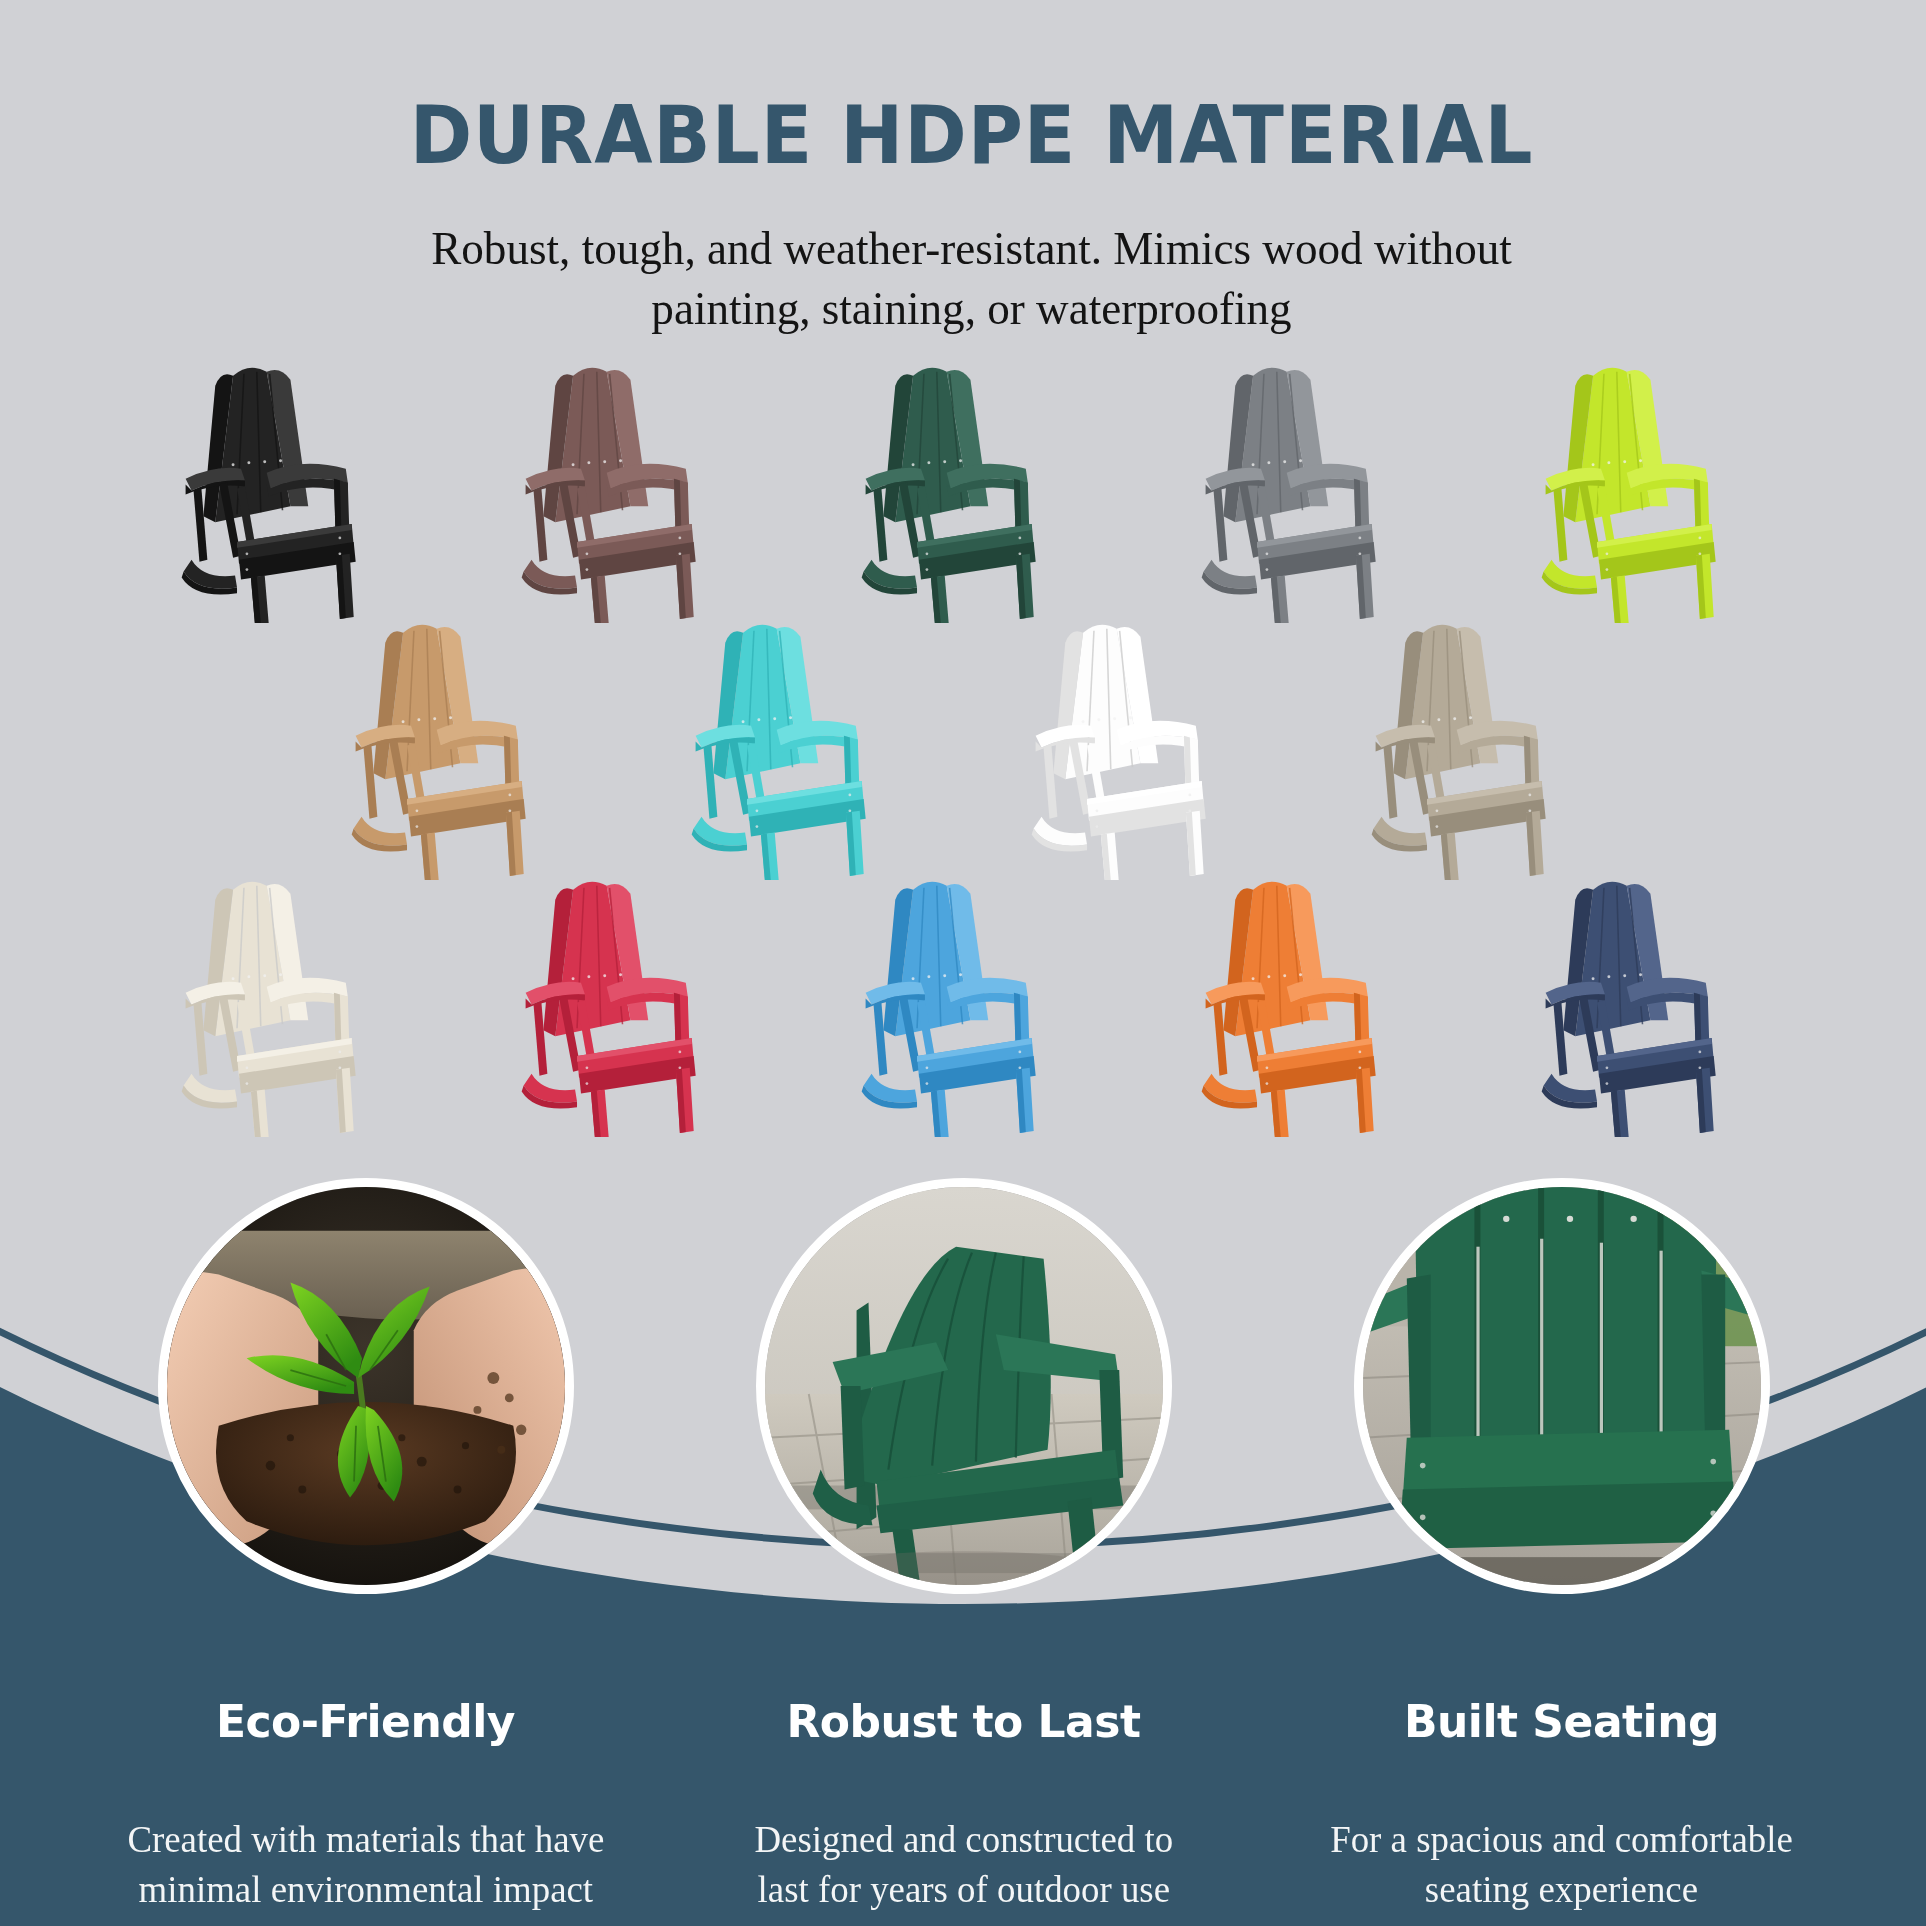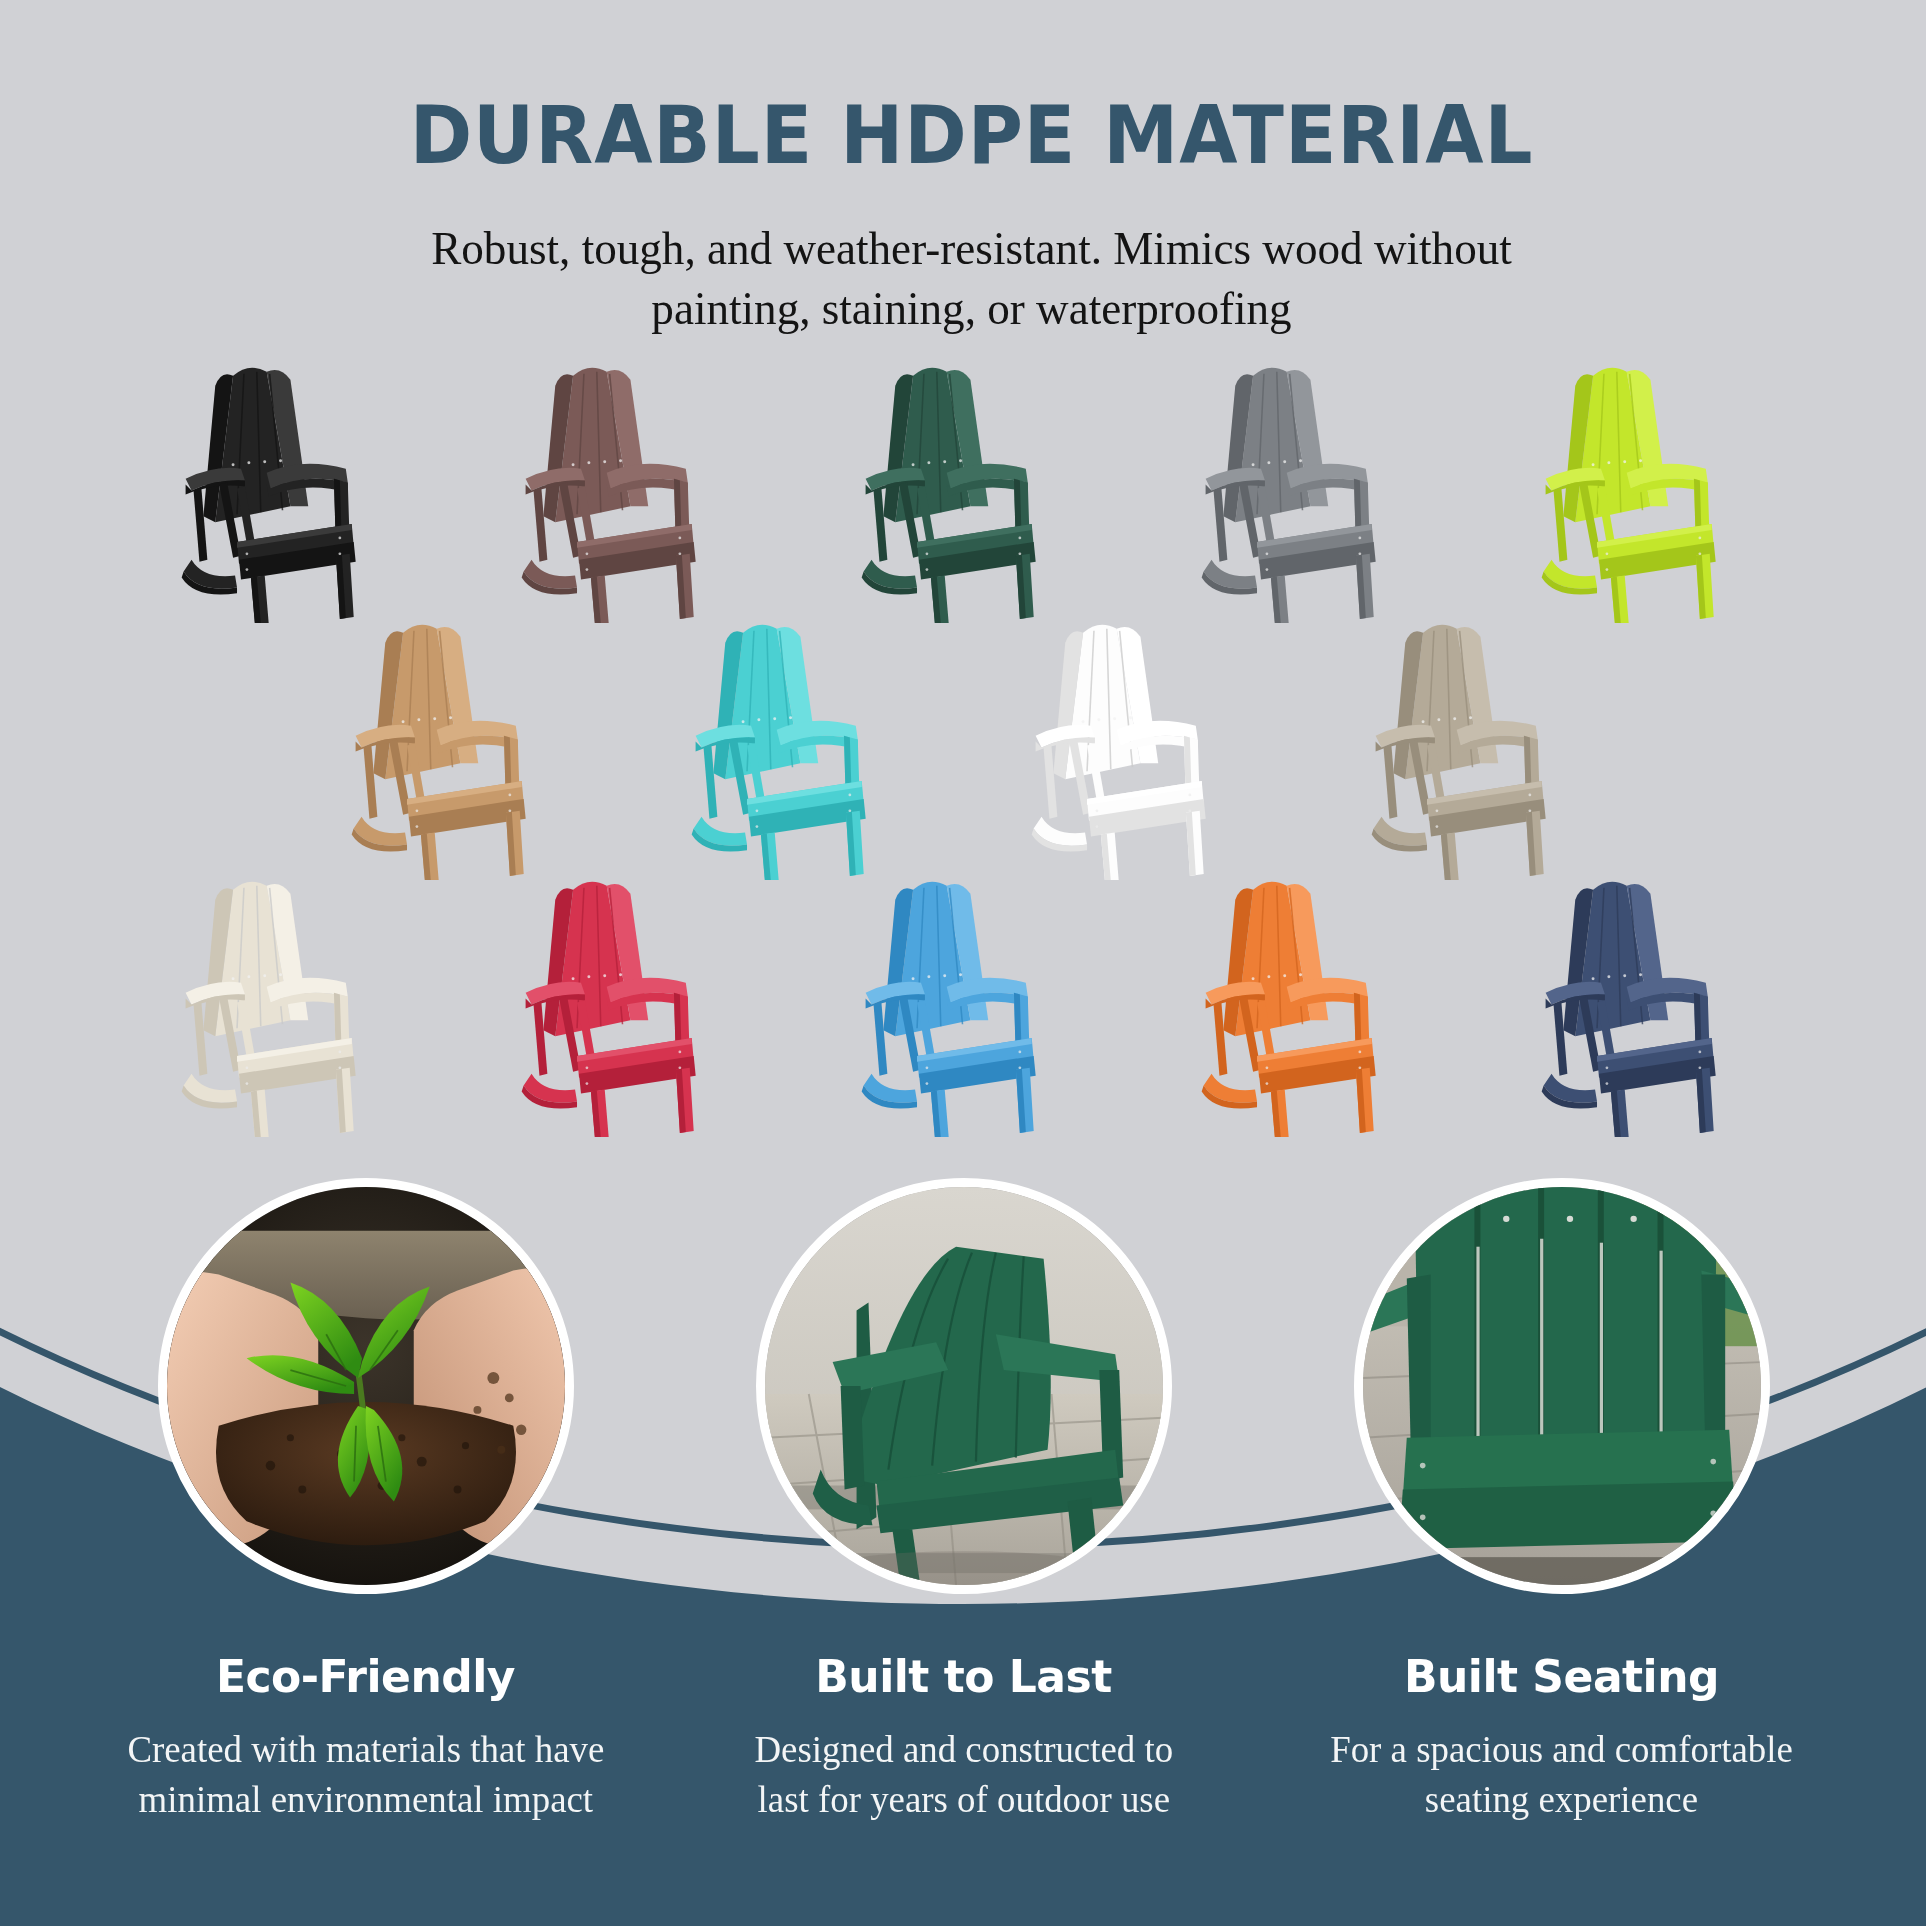--- a/index.html
+++ b/index.html
@@ -87,20 +87,21 @@
     display: flex;
     justify-content: center;
     gap: 91px;
     padding: 0 111px;
   }
   .feature {
     width: 507px;
     display: flex;
     flex-direction: column;
     align-items: center;
+    gap: 45px;
   }
   .circle {
     width: 416px;
     height: 416px;
     border-radius: 50%;
     border: 9px solid #ffffff;
     overflow: hidden;
     position: relative;
     background: #9a9a9a;
     flex: 0 0 auto;
@@ -810,21 +811,21 @@
             <path d="M168,92 L170,148 L180,146 L178,92 Z" fill="#1e5c44"></path>
             <path d="M56,148 L176,132 L178,150 L58,166 Z" fill="#23684c"></path>
             <path d="M56,160 L178,146 L180,160 L58,174 Z" fill="#1f5f47"></path>
             <path d="M64,172 L74,172 L78,200 L68,200 Z" fill="#1e5c44"></path>
             <path d="M152,158 L164,156 L168,194 L156,196 Z" fill="#1e5c44"></path>
             <path d="M28,142 Q34,158 52,160 L54,170 Q30,170 24,154 Z" fill="#1f5f47"></path>
           </g>
           <ellipse cx="100" cy="192" rx="70" ry="9" fill="#6f6b62" opacity="0.3"></ellipse>
         </svg>
       </div>
-      <div class="f-title">Built to Last</div>
+      <div class="f-title">Robust to Last</div>
       <div class="f-desc">
         <span>Designed and constructed to</span>
         <span>last for years of outdoor use</span>
       </div>
     </div>
 
     <div class="feature">
       <div class="circle">
         <svg viewBox="0 0 200 200" aria-hidden="true">
           <defs>

